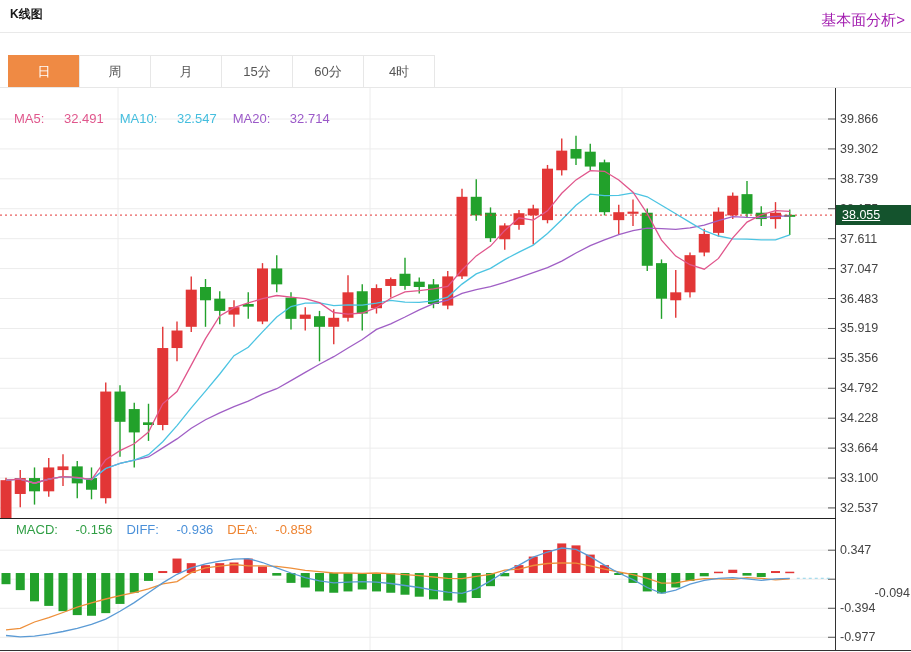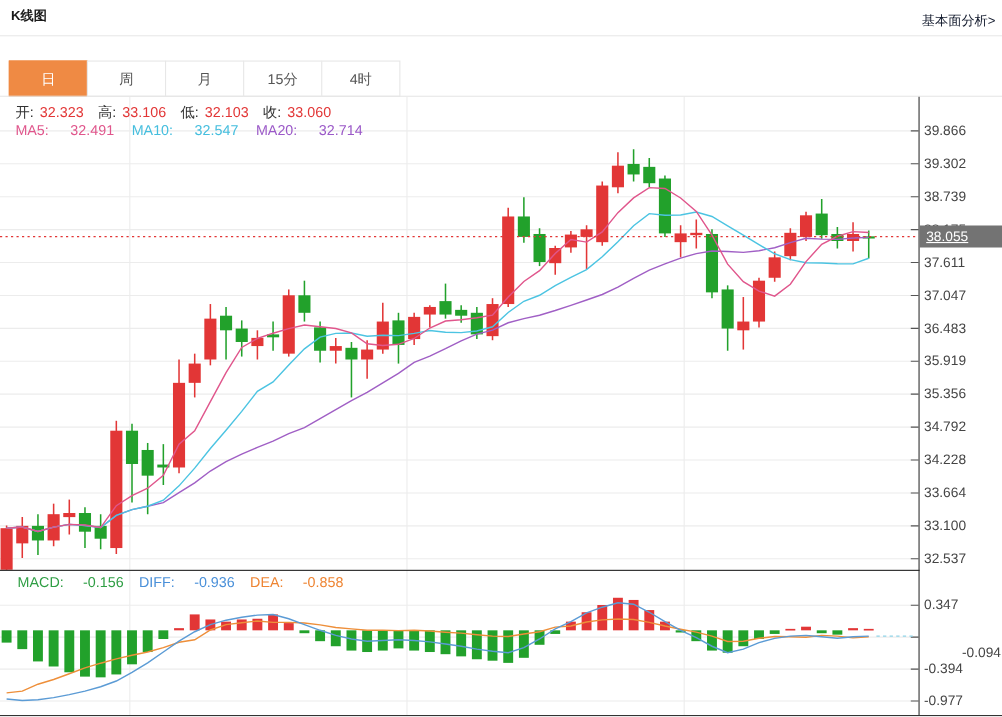--- a/index.html
+++ b/index.html
@@ -1,19 +1,19 @@
 <!DOCTYPE html>
 <html><head>
 <meta charset="utf-8">
 <style>
   html,body{margin:0;padding:0;background:#fff;}
   body{font-family:"Liberation Sans",sans-serif;}
   #stage{position:relative;width:911px;height:652px;background:#fff;overflow:hidden;}
   .page-title{position:absolute;left:10px;top:6px;font-size:12px;font-weight:bold;color:#1a1a1a;}
-  .fund-link{position:absolute;right:6px;top:11px;font-size:12px;color:#0f172a;cursor:pointer;text-align:right;}
+  .fund-link{position:absolute;right:6px;top:11px;font-size:15px;color:#a21caf;cursor:pointer;text-align:right;}
   .top-rule{position:absolute;left:0;top:32px;width:911px;height:1px;background:#e9e9e9;}
   .tabs{position:absolute;left:8px;top:55px;display:flex;}
   .tab{width:70px;height:31px;line-height:31px;text-align:center;font-size:13px;color:#555;
        background:#fff;border:1px solid #e7e7e7;margin-left:-1px;cursor:pointer;box-sizing:content-box;}
   .tab:first-child{margin-left:0;}
   .tab.active{background:#ef8a44;border-color:#ef8a44;color:#fff;}
   .tabs-underline{position:absolute;left:0;top:87px;width:911px;height:1px;background:#e7e7e7;}
   #chart{position:absolute;left:0;top:88px;width:911px;height:563px;}
   #main-svg{position:absolute;left:0;top:0;}
   #macd-svg{position:absolute;left:0;top:430px;}
@@ -38,20 +38,21 @@
 <div id="stage">
   <div class="page-title">K线图</div>
   <div class="fund-link">基本面分析&gt;</div>
   <div class="top-rule"></div>
 
   <div class="tabs" id="tabs">
       <div class="tab active">日</div>
       <div class="tab">周</div>
       <div class="tab">月</div>
       <div class="tab">15分</div>
+      <div class="tab">60分</div>
       <div class="tab">4时</div>
     </div>
   <div class="tabs-underline"></div>
 
   <div id="chart">
     <svg id="main-svg" width="836" height="430" viewBox="0 0 836 430">
         <line x1="0" x2="835" y1="31" y2="31" stroke="#ececec" stroke-width="1"></line>
         <line x1="828" x2="835" y1="31" y2="31" stroke="#555" stroke-width="1"></line>
         <line x1="0" x2="835" y1="60.93" y2="60.93" stroke="#ececec" stroke-width="1"></line>
         <line x1="828" x2="835" y1="60.93" y2="60.93" stroke="#555" stroke-width="1"></line>
@@ -265,21 +266,20 @@
         <rect x="728.25" y="51.73061224489797" width="9" height="3.287981859410422" fill="#e23636"></rect>
         <rect x="742.5" y="55.01859410430839" width="9" height="2.6303854875283434" fill="#22a12b"></rect>
         <rect x="756.75" y="55.01859410430839" width="9" height="3.9455782312925223" fill="#22a12b"></rect>
         <rect x="771" y="53.045804988662134" width="9" height="1.9727891156462576" fill="#e23636"></rect>
         <rect x="785.25" y="53.70340136054422" width="9" height="1.5" fill="#e23636"></rect>
         <polyline points="6,111.9 20.25,110.3 34.5,104.0 48.75,99.7 63,94.5 77.25,89.2 91.5,84.9 105.75,81.0 120,77.7 134.25,74.7 148.5,70.8 162.75,65.9 177,63.6 191.25,54.7 205.5,49.8 219.75,48.1 234,46.5 248.25,47.8 262.5,47.8 276.75,48.4 291,50.1 305.25,52.4 319.5,53.7 333.75,55.0 348,55.0 362.25,55.3 376.5,55.0 390.75,55.7 405,56.7 419.25,57.6 433.5,59.0 447.75,60.3 462,60.6 476.25,58.3 490.5,56.3 504.75,52.1 519,51.1 533.25,47.5 547.5,45.5 561.75,44.8 576,45.2 590.25,47.8 604.5,51.1 618.75,54.0 633,56.7 647.25,60.3 661.5,65.2 675.75,64.9 690,62.3 704.25,60.6 718.5,60.9 732.75,61.3 747,59.6 761.25,60.3 775.5,61.9 789.75,60.9" fill="none" stroke="#ee8f3a" stroke-width="1.3"></polyline>
         <polyline points="6,117.5 20.25,118.8 34.5,118.1 48.75,116.2 63,113.5 77.25,110.3 91.5,106.3 105.75,101.1 120,93.2 134.25,84.6 148.5,74.7 162.75,64.9 177,56.3 191.25,49.8 205.5,45.8 219.75,43.2 234,41.2 248.25,40.6 262.5,44.5 276.75,49.8 291,55.0 305.25,59.6 319.5,62.9 333.75,64.9 348,64.2 362.25,63.6 376.5,64.2 390.75,65.5 405,67.5 419.25,69.5 433.5,72.1 447.75,74.1 462,75.4 476.25,70.8 490.5,62.9 504.75,53.7 519,47.1 533.25,39.2 547.5,34.0 561.75,30.0 576,31.3 590.25,38.6 604.5,47.1 618.75,55.0 633,61.6 647.25,69.5 661.5,75.4 675.75,72.1 690,66.2 704.25,62.3 718.5,60.3 732.75,59.6 747,60.9 761.25,62.3 775.5,60.9 789.75,60.3" fill="none" stroke="#5b9bd5" stroke-width="1.3"></polyline>
         <line x1="796.75" x2="832" y1="60.279365079365085" y2="60.279365079365085" stroke="#8fd3e8" stroke-width="1" stroke-dasharray="3,3"></line>
       </svg>
 
-    <div class="readout" id="ohlc-row"><span class="lab">开:</span><span class="val"> 32.323</span><span class="lab">高:</span><span class="val"> 33.106</span><span class="lab">低:</span><span class="val"> 32.103</span><span class="lab">收:</span><span class="val"> 33.060</span></div>
     <div class="ma-row" id="ma-row"><span class="lab" style="color: rgb(224, 86, 140);">MA5:</span><span class="val" style="color: rgb(224, 86, 140);"> 32.491</span><span class="lab" style="color: rgb(69, 190, 222);">MA10:</span><span class="val" style="color: rgb(69, 190, 222);"> 32.547</span><span class="lab" style="color: rgb(155, 89, 200);">MA20:</span><span class="val" style="color: rgb(155, 89, 200);"> 32.714</span></div>
     <div class="macd-row" id="macd-row"><span class="lab" style="color: rgb(47, 158, 68);">MACD:</span><span class="val" style="color: rgb(47, 158, 68);"> -0.156</span><span class="lab" style="color: rgb(74, 144, 217);">DIFF:</span><span class="val" style="color: rgb(74, 144, 217);"> -0.936</span><span class="lab" style="color: rgb(238, 132, 50);">DEA:</span><span class="val" style="color: rgb(238, 132, 50);"> -0.858</span></div>
 
     <div id="ylabs">
         <div class="ylab" style="top: 23px;">39.866</div>
         <div class="ylab" style="top: 52.93px;">39.302</div>
         <div class="ylab" style="top: 82.8069px;">38.739</div>
         <div class="ylab" style="top: 112.737px;">38.175</div>
         <div class="ylab" style="top: 142.667px;">37.611</div>
         <div class="ylab" style="top: 172.597px;">37.047</div>
@@ -296,15 +296,15 @@
         <div class="ylab" style="top: 454.2px;">0.347</div>
         <div class="ylab" style="top: 497px; text-align: right;">-0.094</div>
         <div class="ylab" style="top: 512.266px;">-0.394</div>
         <div class="ylab" style="top: 541.266px;">-0.977</div>
       </div>
 
     <div class="axis-line"></div>
     <div class="panel-sep"></div>
     <div class="bottom-line"></div>
 
-    <div class="price-marker" id="price-marker" style="background: #737373; top: 117.105px; text-decoration: underline;">38.055</div>
+    <div class="price-marker" id="price-marker" style="background: #14532d; top: 117.105px; text-decoration: underline;">38.055</div>
   </div>
 </div>
 
 </body></html>

